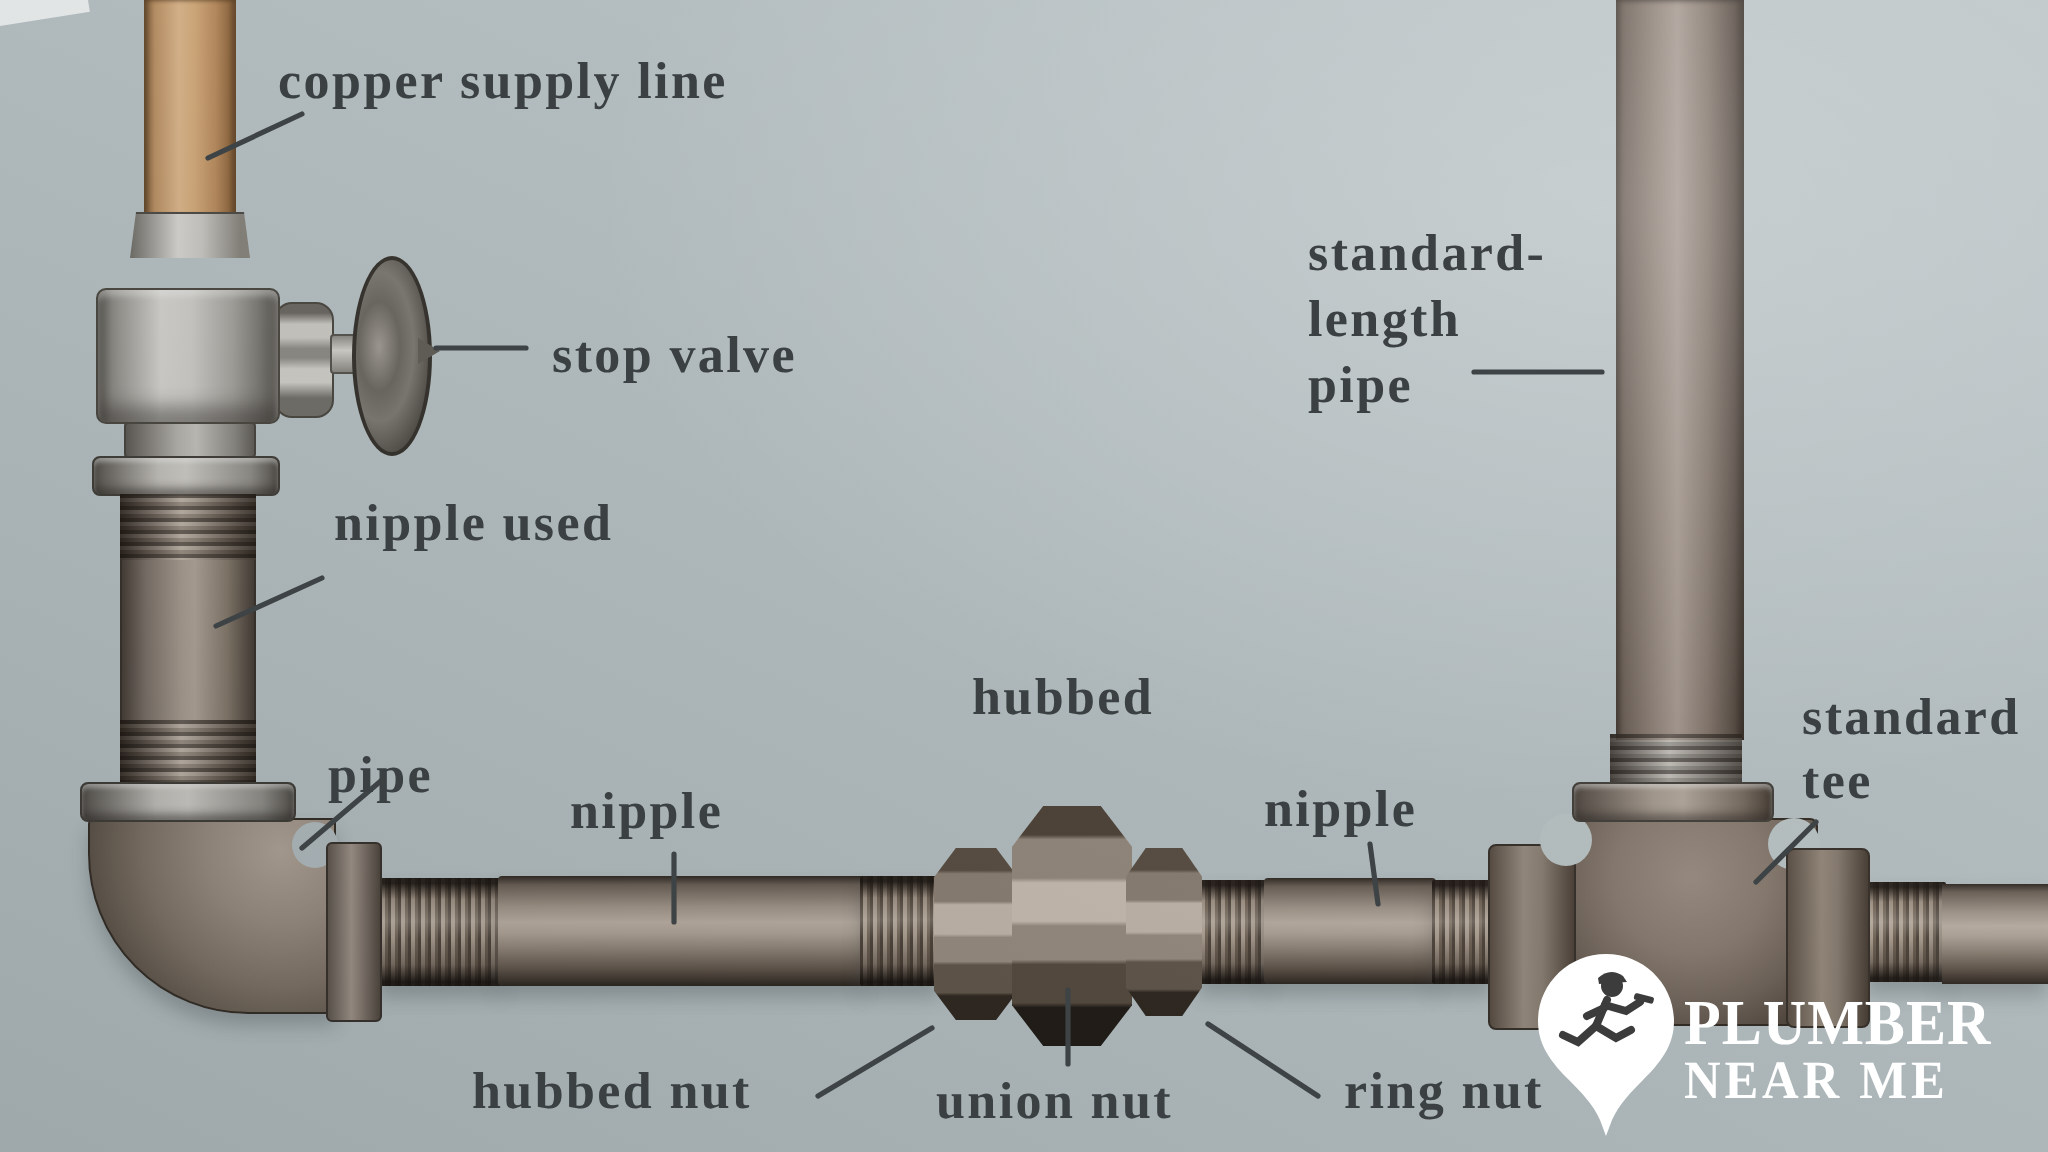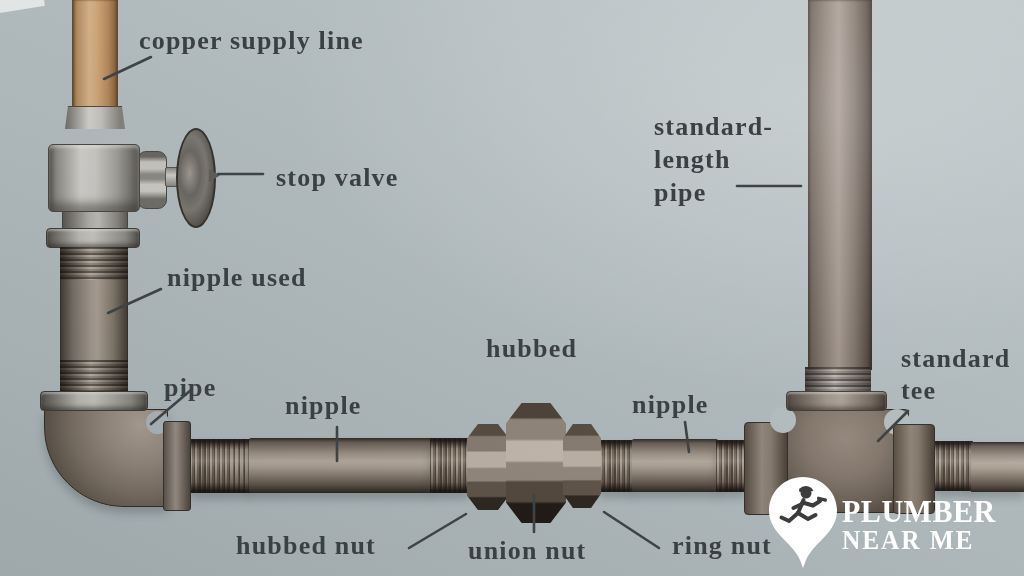--- a/index.html
+++ b/index.html
@@ -191,21 +191,21 @@
     <line x1="337" y1="427" x2="337" y2="461"></line>
     <line x1="685" y1="422" x2="689" y2="452"></line>
     <line x1="908" y1="411" x2="878" y2="441"></line>
     <line x1="409" y1="548" x2="466" y2="514"></line>
     <line x1="534" y1="532" x2="534" y2="495"></line>
     <line x1="659" y1="548" x2="604" y2="512"></line>
   </svg>
 
   <div class="label" style="left:139px;top:24px;">copper supply line</div>
   <div class="label" style="left:276px;top:161px;">stop valve</div>
-  <div class="label" style="left:167px;top:261px;">
+  <div class="label" style="left:167px;top:245px;">
     <div style="position:static">nipple used</div>
   </div>
   <div class="label" style="left:654px;top:110px;">
     <div style="position:static">standard-</div>
     <div style="position:static">length</div>
     <div style="position:static">pipe</div>
   </div>
   <div class="label" style="left:486px;top:332px;">hubbed</div>
   <div class="label" style="left:164px;top:371px;">pipe</div>
   <div class="label" style="left:285px;top:389px;">nipple</div>

